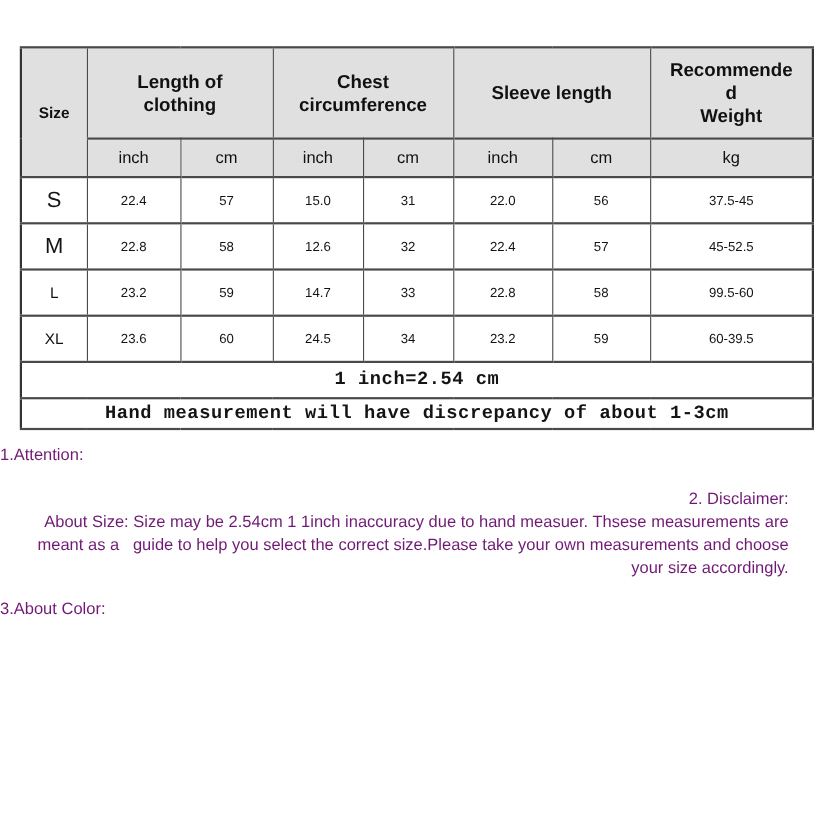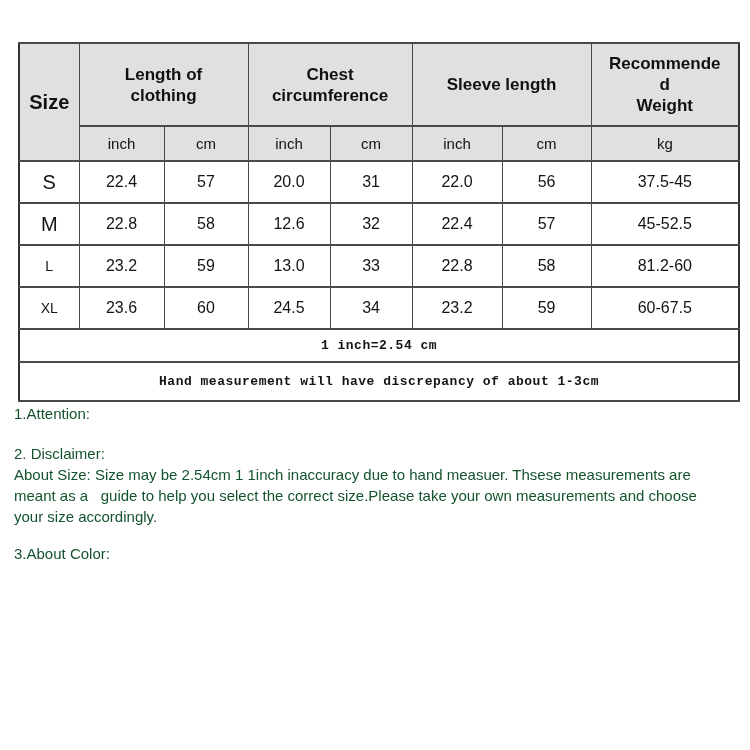--- a/index.html
+++ b/index.html
@@ -34,50 +34,50 @@
     overflow: hidden;
   }
   .size-chart thead th {
     background: #e0e0e0;
     font-weight: bold;
     font-size: 17px;
     line-height: 21px;
     white-space: pre-line;
     color: #111111;
   }
-  .size-chart th.size-head { font-size: 20px; }
+  .size-chart th.size-head { font-size: 14px; }
   .size-chart tr.units th { font-weight: normal; font-size: 15px; }
   .size-chart tr.row-h1 { height: 83px; }
   .size-chart tr.units { height: 35px; }
   .size-chart tr.data-row { height: 42px; }
-  .size-chart td { font-size: 16px; color: #141414; background: #ffffff; }
+  .size-chart td { font-size: 12px; color: #141414; background: #ffffff; }
   .size-chart td.sz-lg { font-size: 20px; }
   .size-chart td.sz-sm { font-size: 14px; }
   .size-chart tr.note-row-1 { height: 33px; }
-  .size-chart tr.note-row-2 { height: 39px; }
+  .size-chart tr.note-row-2 { height: 28px; }
   .size-chart tr.note-row-1 td, .size-chart tr.note-row-2 td {
     font-family: "Liberation Mono", monospace;
     font-weight: bold;
-    font-size: 13px;
+    font-size: 17px;
     letter-spacing: 0.5px;
   }
 
   
   .notes-area {
     position: absolute;
-    left: 14px;
+    left: 0;
     top: 403px;
     width: 717px;
     font-size: 15px;
     line-height: 21px;
-    color: #14532d;
+    color: #701a75;
   }
   .section-title, .section-body { white-space: pre-wrap; }
   .sec-1 { margin-bottom: 19px; }
-  .sec-2 { margin-bottom: 16px; }
+  .sec-2 { margin-bottom: 16px; text-align: right; }
   .sec-3 { margin-bottom: 20px; }
   .sec-4 { margin-bottom: 0; }
 </style>
 </head>
 <body>
 
 <div class="page">
 
   <table class="size-chart">
     <colgroup>
@@ -110,55 +110,55 @@
         <th>inch</th>
         <th>cm</th>
         <th>kg</th>
       </tr>
     </thead>
     <tbody>
       <tr class="data-row">
         <td class="sz-lg">S</td>
         <td>22.4</td>
         <td>57</td>
-        <td>20.0</td>
+        <td>15.0</td>
         <td>31</td>
         <td>22.0</td>
         <td>56</td>
         <td>37.5-45</td>
       </tr>
       <tr class="data-row">
         <td class="sz-lg">M</td>
         <td>22.8</td>
         <td>58</td>
         <td>12.6</td>
         <td>32</td>
         <td>22.4</td>
         <td>57</td>
         <td>45-52.5</td>
       </tr>
       <tr class="data-row">
         <td class="sz-sm">L</td>
         <td>23.2</td>
         <td>59</td>
-        <td>13.0</td>
+        <td>14.7</td>
         <td>33</td>
         <td>22.8</td>
         <td>58</td>
-        <td>81.2-60</td>
+        <td>99.5-60</td>
       </tr>
       <tr class="data-row">
         <td class="sz-sm">XL</td>
         <td>23.6</td>
         <td>60</td>
         <td>24.5</td>
         <td>34</td>
         <td>23.2</td>
         <td>59</td>
-        <td>60-67.5</td>
+        <td>60-39.5</td>
       </tr>
       <tr class="note-row-1">
         <td colspan="8">1 inch=2.54 cm</td>
       </tr>
       <tr class="note-row-2">
         <td colspan="8">Hand measurement will have discrepancy of about 1-3cm</td>
       </tr>
     </tbody>
   </table>
 

